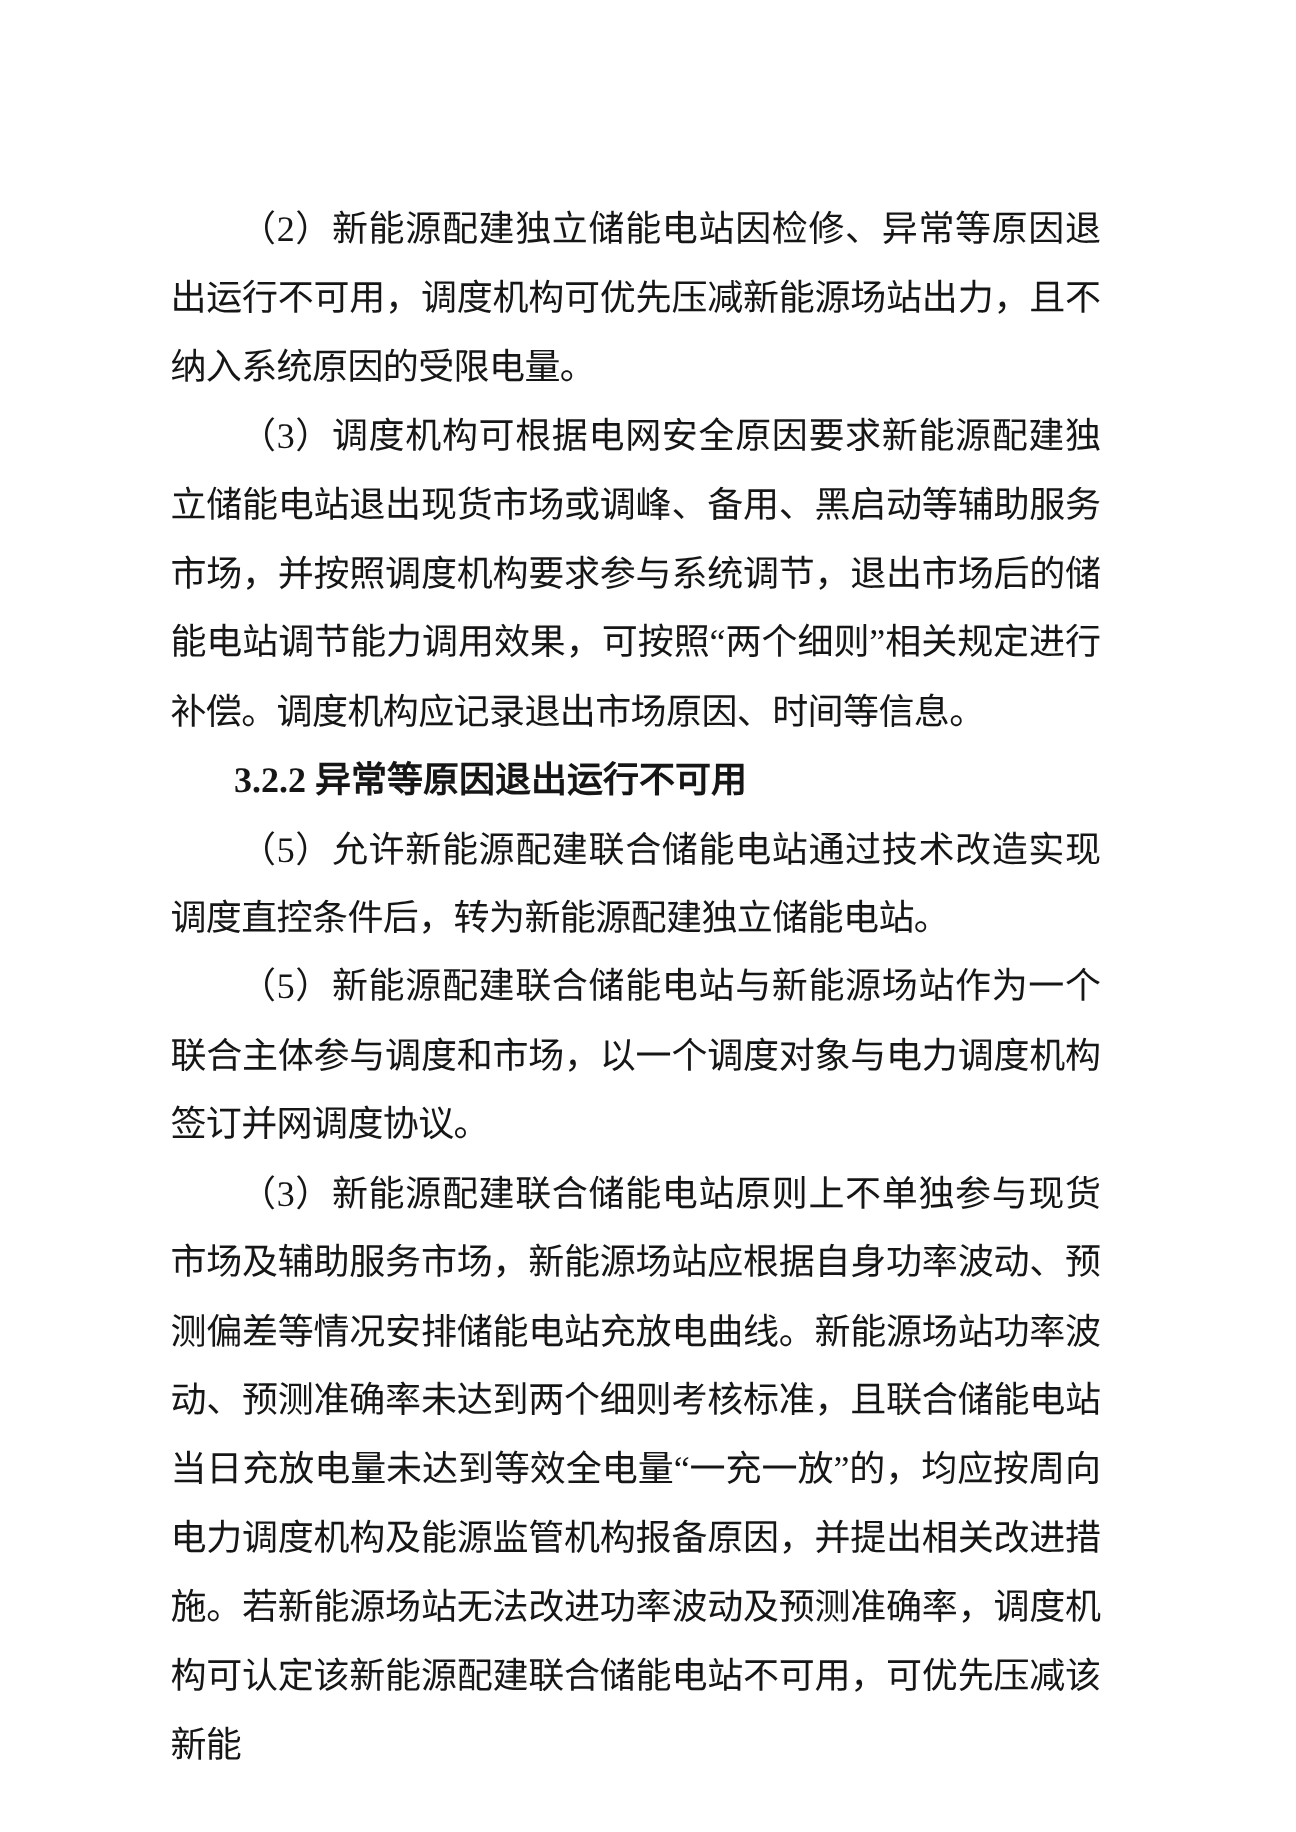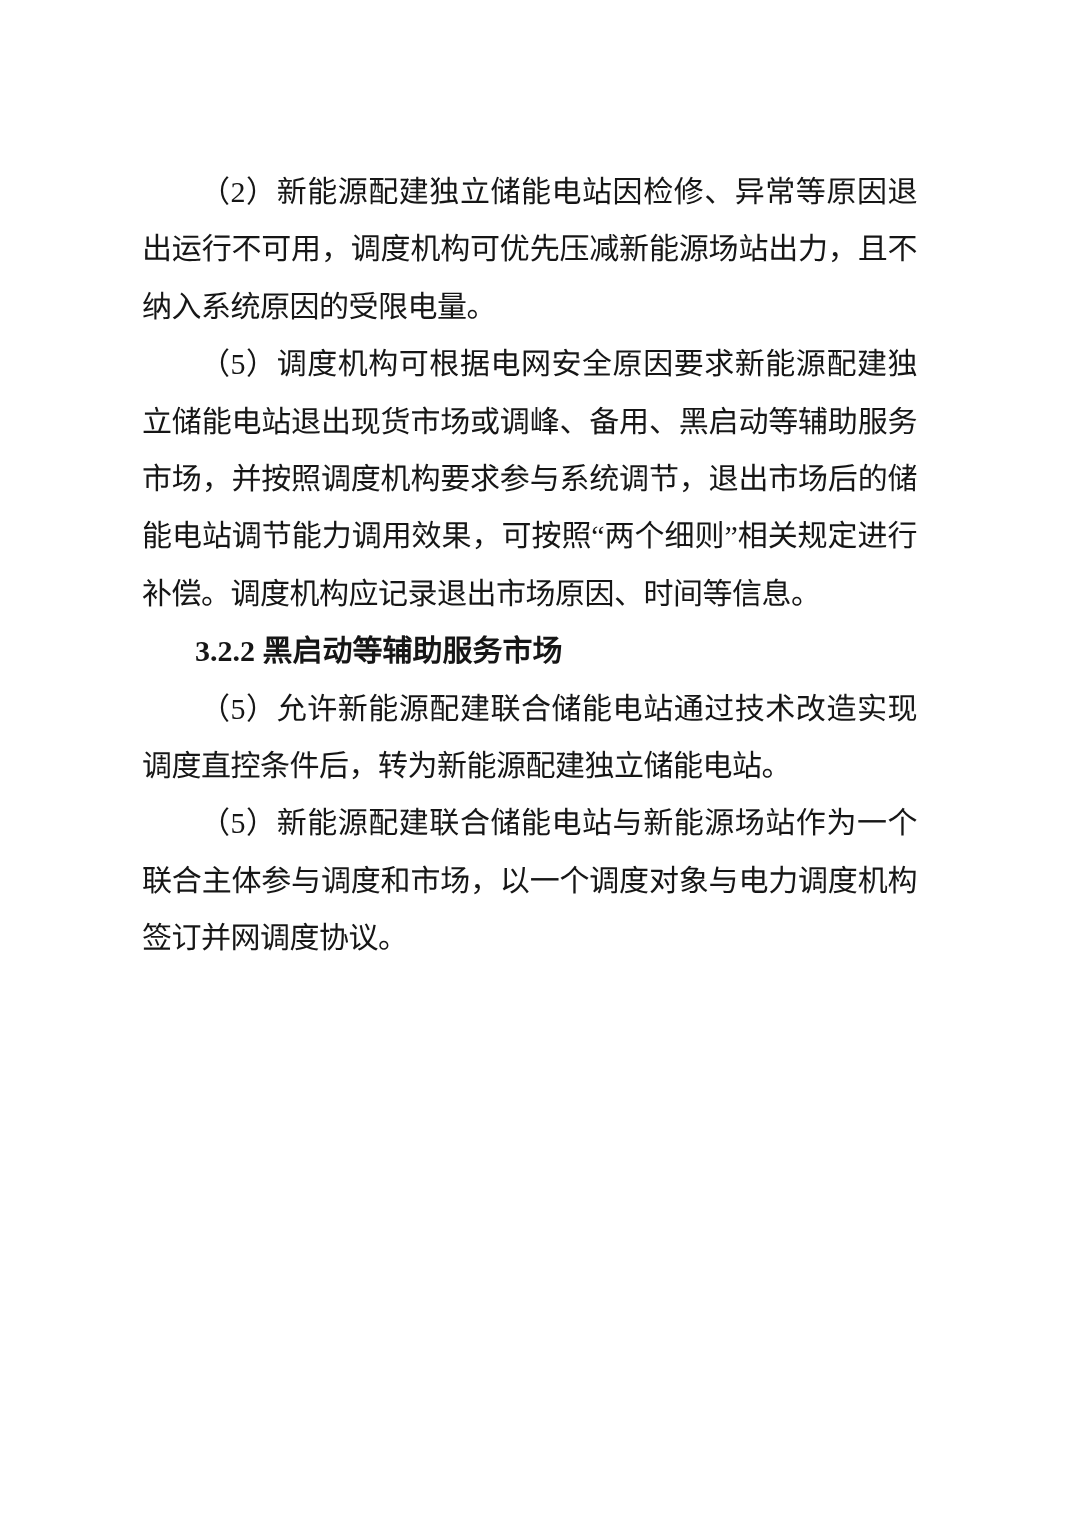--- a/index.html
+++ b/index.html
@@ -38,21 +38,22 @@
     text-indent: 53px;
     text-align: left;
   }
 </style>
 </head>
 <body>
 
 <div class="page">
   <p class="para">（2）新能源配建独立储能电站因检修、异常等原因退出运行不可用，调度机构可优先压减新能源场站出力，且不纳入系统原因的受限电量。</p>
 
-  <p class="para">（5）调度机构可根据电网安全原因要求新能源配建独立储能电站退出现货市场或调峰、备用、黑启动等辅助服务市场，并按照调度机构要求参与系统调节，退出市场后的储能电站调节能力调用效果，可按照“两个细则”相关规定进行补偿。调度机构应记录退出市场原因、时间等信息。</p>
+  <p class="para">（3）调度机构可根据电网安全原因要求新能源配建独立储能电站退出现货市场或调峰、备用、黑启动等辅助服务市场，并按照调度机构要求参与系统调节，退出市场后的储能电站调节能力调用效果，可按照“两个细则”相关规定进行补偿。调度机构应记录退出市场原因、时间等信息。</p>
 
-  <h3 class="heading">3.2.2 黑启动等辅助服务市场</h3>
+  <h3 class="heading">3.2.2 异常等原因退出运行不可用</h3>
 
   <p class="para">（5）允许新能源配建联合储能电站通过技术改造实现调度直控条件后，转为新能源配建独立储能电站。</p>
 
   <p class="para">（5）新能源配建联合储能电站与新能源场站作为一个联合主体参与调度和市场，以一个调度对象与电力调度机构签订并网调度协议。</p>
 
+  <p class="para">（3）新能源配建联合储能电站原则上不单独参与现货市场及辅助服务市场，新能源场站应根据自身功率波动、预测偏差等情况安排储能电站充放电曲线。新能源场站功率波动、预测准确率未达到两个细则考核标准，且联合储能电站当日充放电量未达到等效全电量“一充一放”的，均应按周向电力调度机构及能源监管机构报备原因，并提出相关改进措施。若新能源场站无法改进功率波动及预测准确率，调度机构可认定该新能源配建联合储能电站不可用，可优先压减该新能</p>
 </div>
 
 </body></html>

